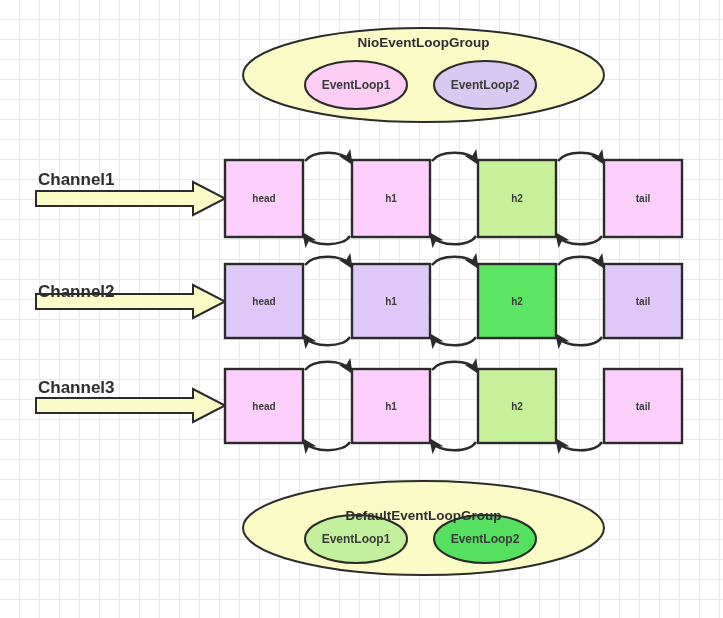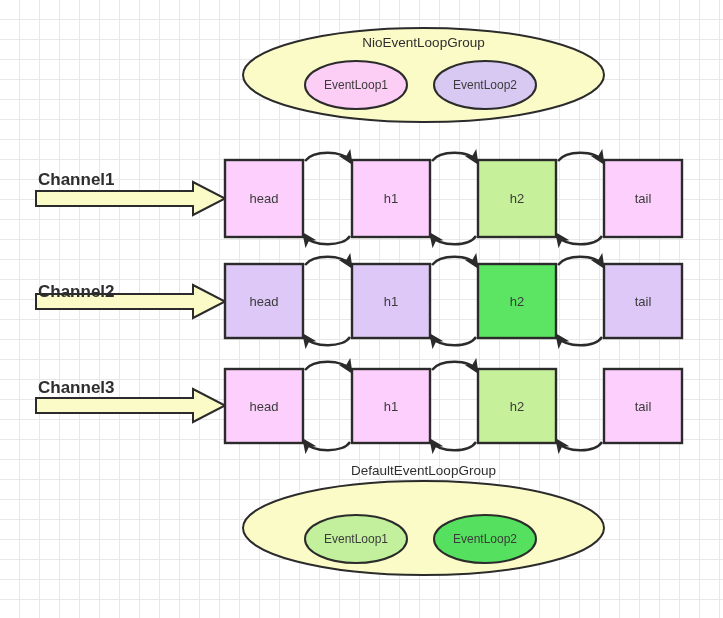--- a/index.html
+++ b/index.html
@@ -25,26 +25,26 @@
   #diagram-svg {
     position: absolute;
     left: 0;
     top: 0;
   }
   .node-label {
     position: absolute;
     display: flex;
     align-items: center;
     justify-content: center;
-    font-weight: normal;
+    font-weight: bold;
     color: #3b3b3b;
     pointer-events: none;
     white-space: nowrap;
   }
-  .box-label { font-size: 13px; }
+  .box-label { font-size: 10px; }
   .group-title {
     font-size: 13.5px;
     color: #2e2e2e;
   }
   .loop-label { font-size: 12px; }
   .channel-label {
     position: absolute;
     font-size: 17px;
     font-weight: bold;
     color: #2e2e2e;
@@ -123,21 +123,21 @@
       <path d="M432,370 C440,359 469,359 476,370" fill="none" stroke="#2b2b2b" stroke-width="2.4" marker-end="url(#ah)"></path>
       <path d="M476,442 C469,453 440,453 432,442" fill="none" stroke="#2b2b2b" stroke-width="2.4" marker-end="url(#ah)"></path>
       <path d="M602,442 C595,453 566,453 558,442" fill="none" stroke="#2b2b2b" stroke-width="2.4" marker-end="url(#ah)"></path>
     </g>
   </svg>
 
   <div class="node-label group-title" style="left:243px; top:29px; width:361px; height:26px;">NioEventLoopGroup</div>
   <div class="node-label loop-label" style="left:305px; top:61px; width:102px; height:48px;">EventLoop1</div>
   <div class="node-label loop-label" style="left:434px; top:61px; width:102px; height:48px;">EventLoop2</div>
 
-  <div class="node-label group-title" style="left:243px; top:457px; width:361px; height:26px;">DefaultEventLoopGroup</div>
+  <div class="node-label group-title" style="left:243px; top:502px; width:361px; height:26px;">DefaultEventLoopGroup</div>
   <div class="node-label loop-label" style="left:305px; top:515px; width:102px; height:48px;">EventLoop1</div>
   <div class="node-label loop-label" style="left:434px; top:515px; width:102px; height:48px;">EventLoop2</div>
 
   <div class="channel-label" style="left:38px; top:170px;">Channel1</div>
   <div class="node-label box-label" style="left:225px; top:160px; width:78px; height:77px;">head</div>
   <div class="node-label box-label" style="left:352px; top:160px; width:78px; height:77px;">h1</div>
   <div class="node-label box-label" style="left:478px; top:160px; width:78px; height:77px;">h2</div>
   <div class="node-label box-label" style="left:604px; top:160px; width:78px; height:77px;">tail</div>
 
   <div class="channel-label" style="left:38px; top:282px;">Channel2</div>

